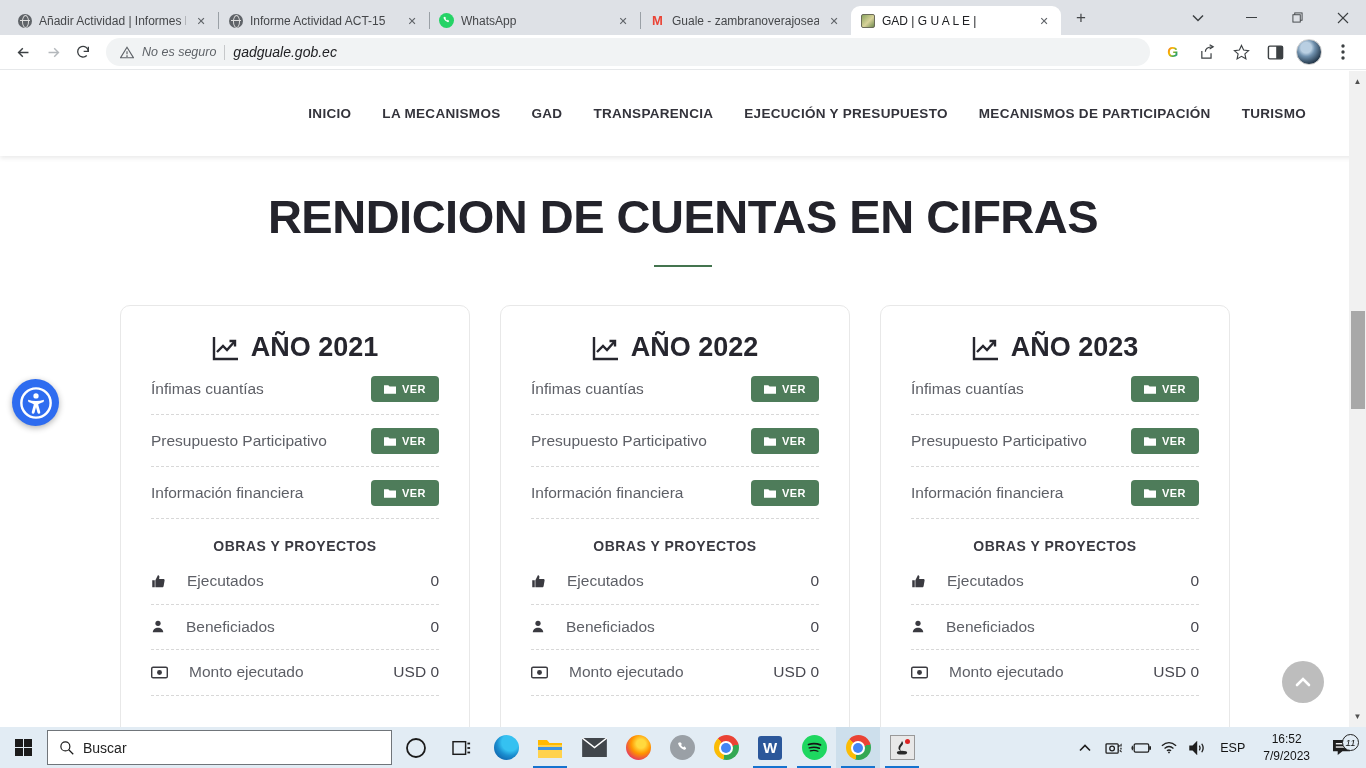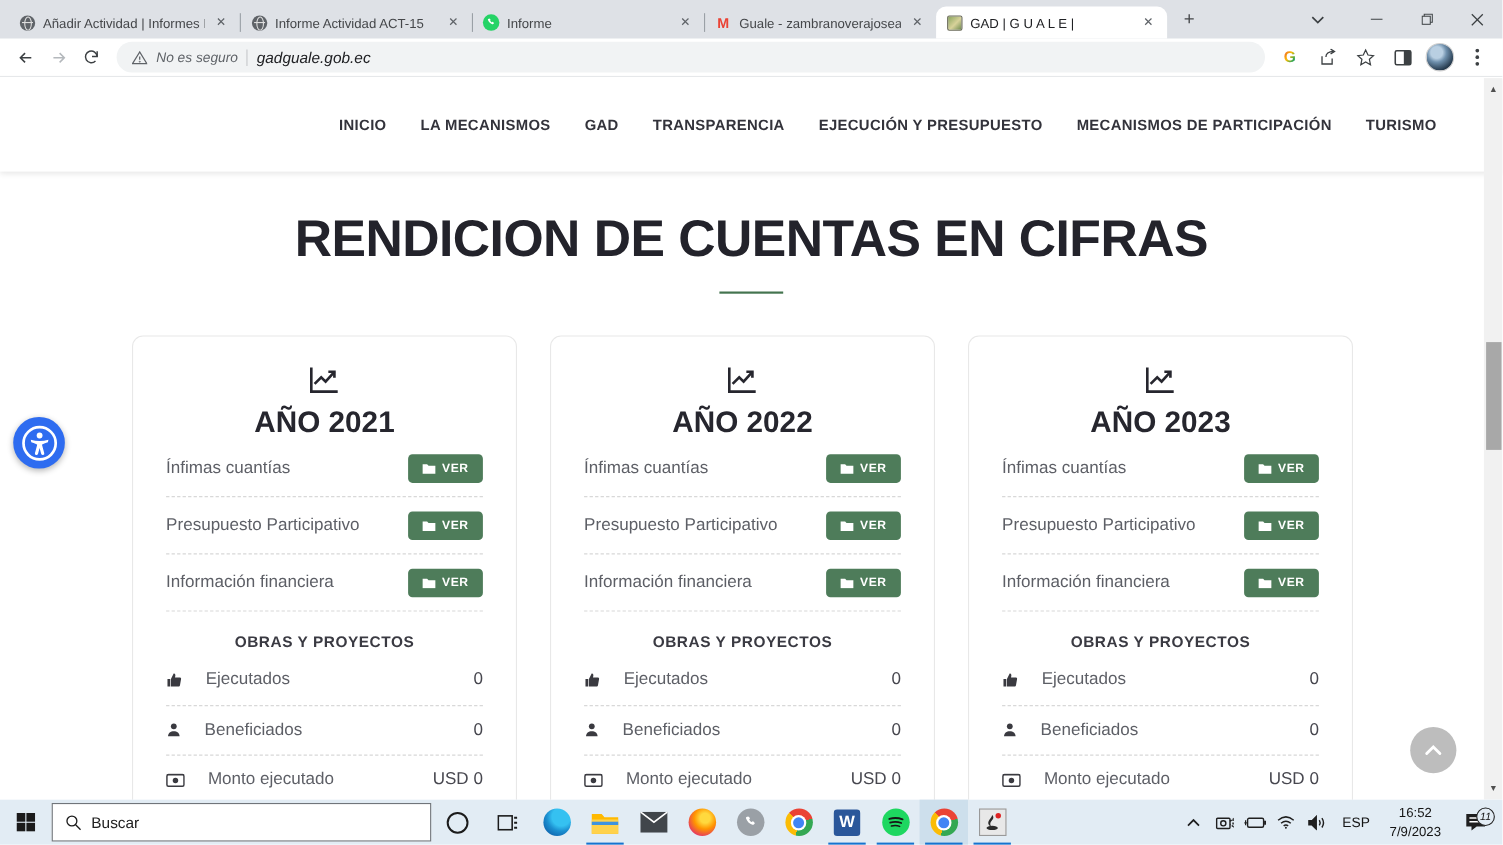--- a/index.html
+++ b/index.html
@@ -47,21 +47,21 @@
   .logo-text .lt-small { font-size:10px; font-weight:bold; color:#101010; letter-spacing:.4px; }
   .logo-text .lt-big { font-size:31px; font-weight:bold; color:#0d0d0d; letter-spacing:.5px; line-height:1; }
   .main-nav { margin-left:auto; margin-right:30px; display:flex; gap:31px; }
   .nav-item { font-size:13.5px; font-weight:bold; color:#33333b; letter-spacing:.3px; white-space:nowrap; }
 
   .page-title { margin-top:33px; text-align:center; font-size:47px; font-weight:bold; color:#23232b; letter-spacing:-.5px; }
   .title-divider { width:58px; height:2px; background:#44744f; margin:21px auto 0; }
 
   .cards { position:absolute; left:120px; top:234px; width:1110px; display:flex; gap:30px; }
   .card { width:350px; height:450px; border:1px solid #e8e8e8; border-radius:10px; background:#fff; padding:20px 30px 0; }
-  .card-title { display:flex; align-items:center; justify-content:center; gap:11px; font-size:27px; font-weight:600; color:#26262e; margin-top:6px;flex-direction:column; }
+  .card-title { display:flex; align-items:center; justify-content:center; gap:11px; font-size:27px; font-weight:600; color:#26262e; margin-top:6px; }
   .link-row { display:flex; align-items:center; justify-content:space-between; height:52px; border-bottom:1px dashed #d8d8d8; }
   .link-row:first-of-type { margin-top:9px; }
   .row-label { font-size:15.5px; color:#5d5f66; }
   .ver-btn { background:#4e7c5a; color:#fff; border:none; border-radius:4px; font-size:11px; font-weight:bold; letter-spacing:.5px; padding:7px 13px; display:flex; align-items:center; gap:6px; font-family:inherit; }
   .section-title { text-align:center; font-size:14px; font-weight:bold; color:#3a3a42; letter-spacing:.5px; padding:19px 0 5px; }
   .stat-row { display:flex; align-items:center; justify-content:space-between; height:45.5px; border-bottom:1px dashed #d8d8d8; }
   .stat-left { display:flex; align-items:center; gap:21px; font-size:15.5px; color:#5d5f66; }
   .stat-value { font-size:15.5px; color:#47474f; }
   .stat-icon { color:#3a3a40; display:flex; }
 
@@ -119,21 +119,21 @@
     </div>
     <span class="tab-sep"></span>
     <div class="tab">
       <span class="favicon">
           <span class="wa-circle">
             <svg width="9" height="9" viewBox="0 0 24 24" fill="#fff">
               <path d="M6.6 2.6c.5-.5 1.3-.5 1.7 0l2 2c.5.5.5 1.2 0 1.7l-1 1c.9 1.9 2.5 3.5 4.4 4.4l1-1c.5-.5 1.2-.5 1.7 0l2 2c.5.5.5 1.3 0 1.7l-1.3 1.3c-.6.6-1.5.8-2.3.5-5-1.8-8.9-5.7-10.7-10.7-.3-.8-.1-1.7.5-2.3z"></path>
             </svg>
           </span>
         </span>
-      <span class="tab-title">Informe</span>
+      <span class="tab-title">WhatsApp</span>
       <span class="tab-close">✕</span>
     </div>
     <span class="tab-sep"></span>
     <div class="tab">
       <span class="favicon">
           <span class="gmail-m">M</span>
         </span>
       <span class="tab-title">Guale - zambranoverajoseam</span>
       <span class="tab-close">✕</span>
     </div>

